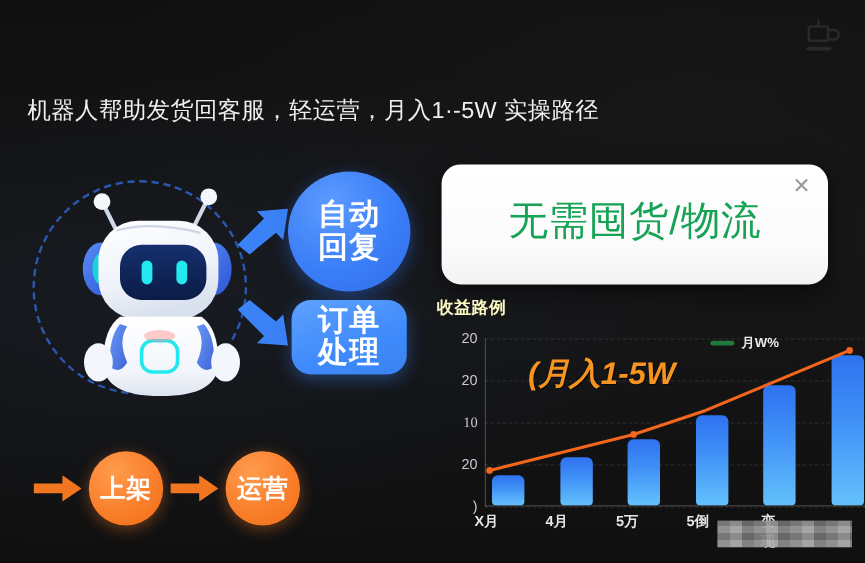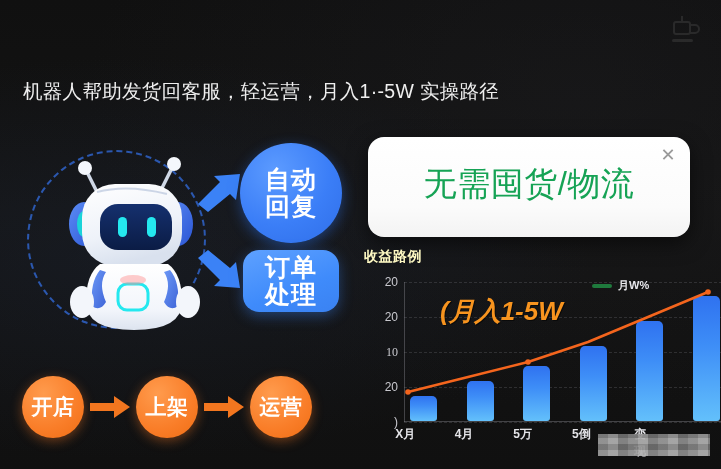--- a/index.html
+++ b/index.html
@@ -379,21 +379,20 @@
     </span>
   </div>
   <div class="bubble bubble-order">
     <span>
       <span>订单</span><br>
       <span>处理</span>
     </span>
   </div>
 
   <div class="steps">
-    <div class="step-circle">开店</div>
     <div class="step-arrow">
       <svg width="40" height="22" viewBox="0 0 40 22">
         <path d="M0 7 H24 V0 L40 11 L24 22 V15 H0 Z" fill="#f2761f"></path>
       </svg>
     </div>
     <div class="step-circle">上架</div>
     <div class="step-arrow">
       <svg width="40" height="22" viewBox="0 0 40 22">
         <path d="M0 7 H24 V0 L40 11 L24 22 V15 H0 Z" fill="#f2761f"></path>
       </svg>

